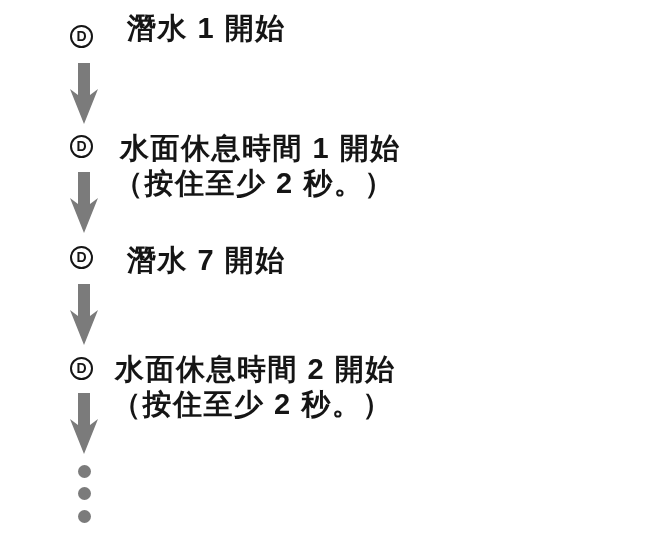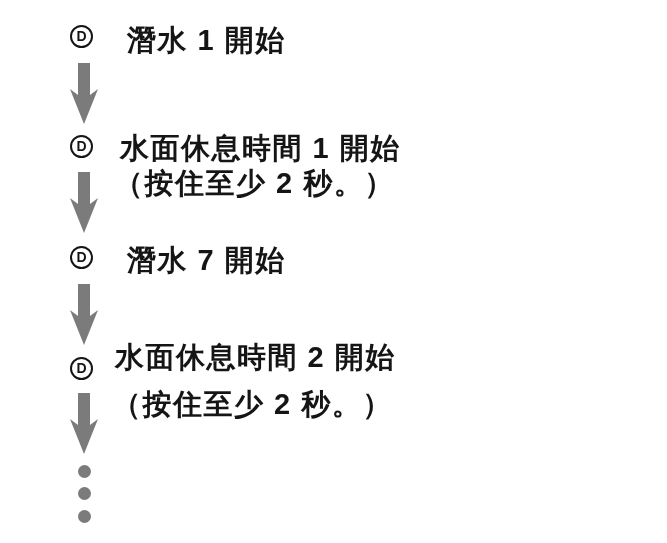--- a/index.html
+++ b/index.html
@@ -53,21 +53,21 @@
     background: #7b7b7b;
   }
 </style>
 </head>
 <body>
 
 <div class="canvas">
 
   <div>
     <div class="d-icon" style="left:70px; top:25px;">D</div>
-    <div class="step-label" style="left:127px; top:24px;">潛水 1 開始</div>
+    <div class="step-label" style="left:127px; top:12px;">潛水 1 開始</div>
   </div>
   <div class="arrow" style="left:70px; top:63px;">
     <svg width="28" height="61" viewBox="0 0 28 61">
       <polygon points="8,0 20,0 20,32 28,26 14,61 0,26 8,32" fill="#7b7b7b"></polygon>
     </svg>
   </div>
 
   <div>
     <div class="d-icon" style="left:70px; top:135px;">D</div>
     <div class="step-label" style="left:120px; top:132px;">水面休息時間 1 開始</div>
@@ -84,21 +84,21 @@
     <div class="step-label" style="left:127px; top:244px;">潛水 7 開始</div>
   </div>
   <div class="arrow" style="left:70px; top:284px;">
     <svg width="28" height="61" viewBox="0 0 28 61">
       <polygon points="8,0 20,0 20,32 28,26 14,61 0,26 8,32" fill="#7b7b7b"></polygon>
     </svg>
   </div>
 
   <div>
     <div class="d-icon" style="left:70px; top:357px;">D</div>
-    <div class="step-label" style="left:115px; top:341px;">水面休息時間 2 開始</div>
+    <div class="step-label" style="left:115px; top:353px;">水面休息時間 2 開始</div>
     <div class="step-note" style="left:112px; top:388px;">（按住至少 2 秒。）</div>
   </div>
   <div class="arrow" style="left:70px; top:393px;">
     <svg width="28" height="61" viewBox="0 0 28 61">
       <polygon points="8,0 20,0 20,32 28,26 14,61 0,26 8,32" fill="#7b7b7b"></polygon>
     </svg>
   </div>
 
   <div>
     <div class="dot" style="left:78px; top:465px;"></div>

